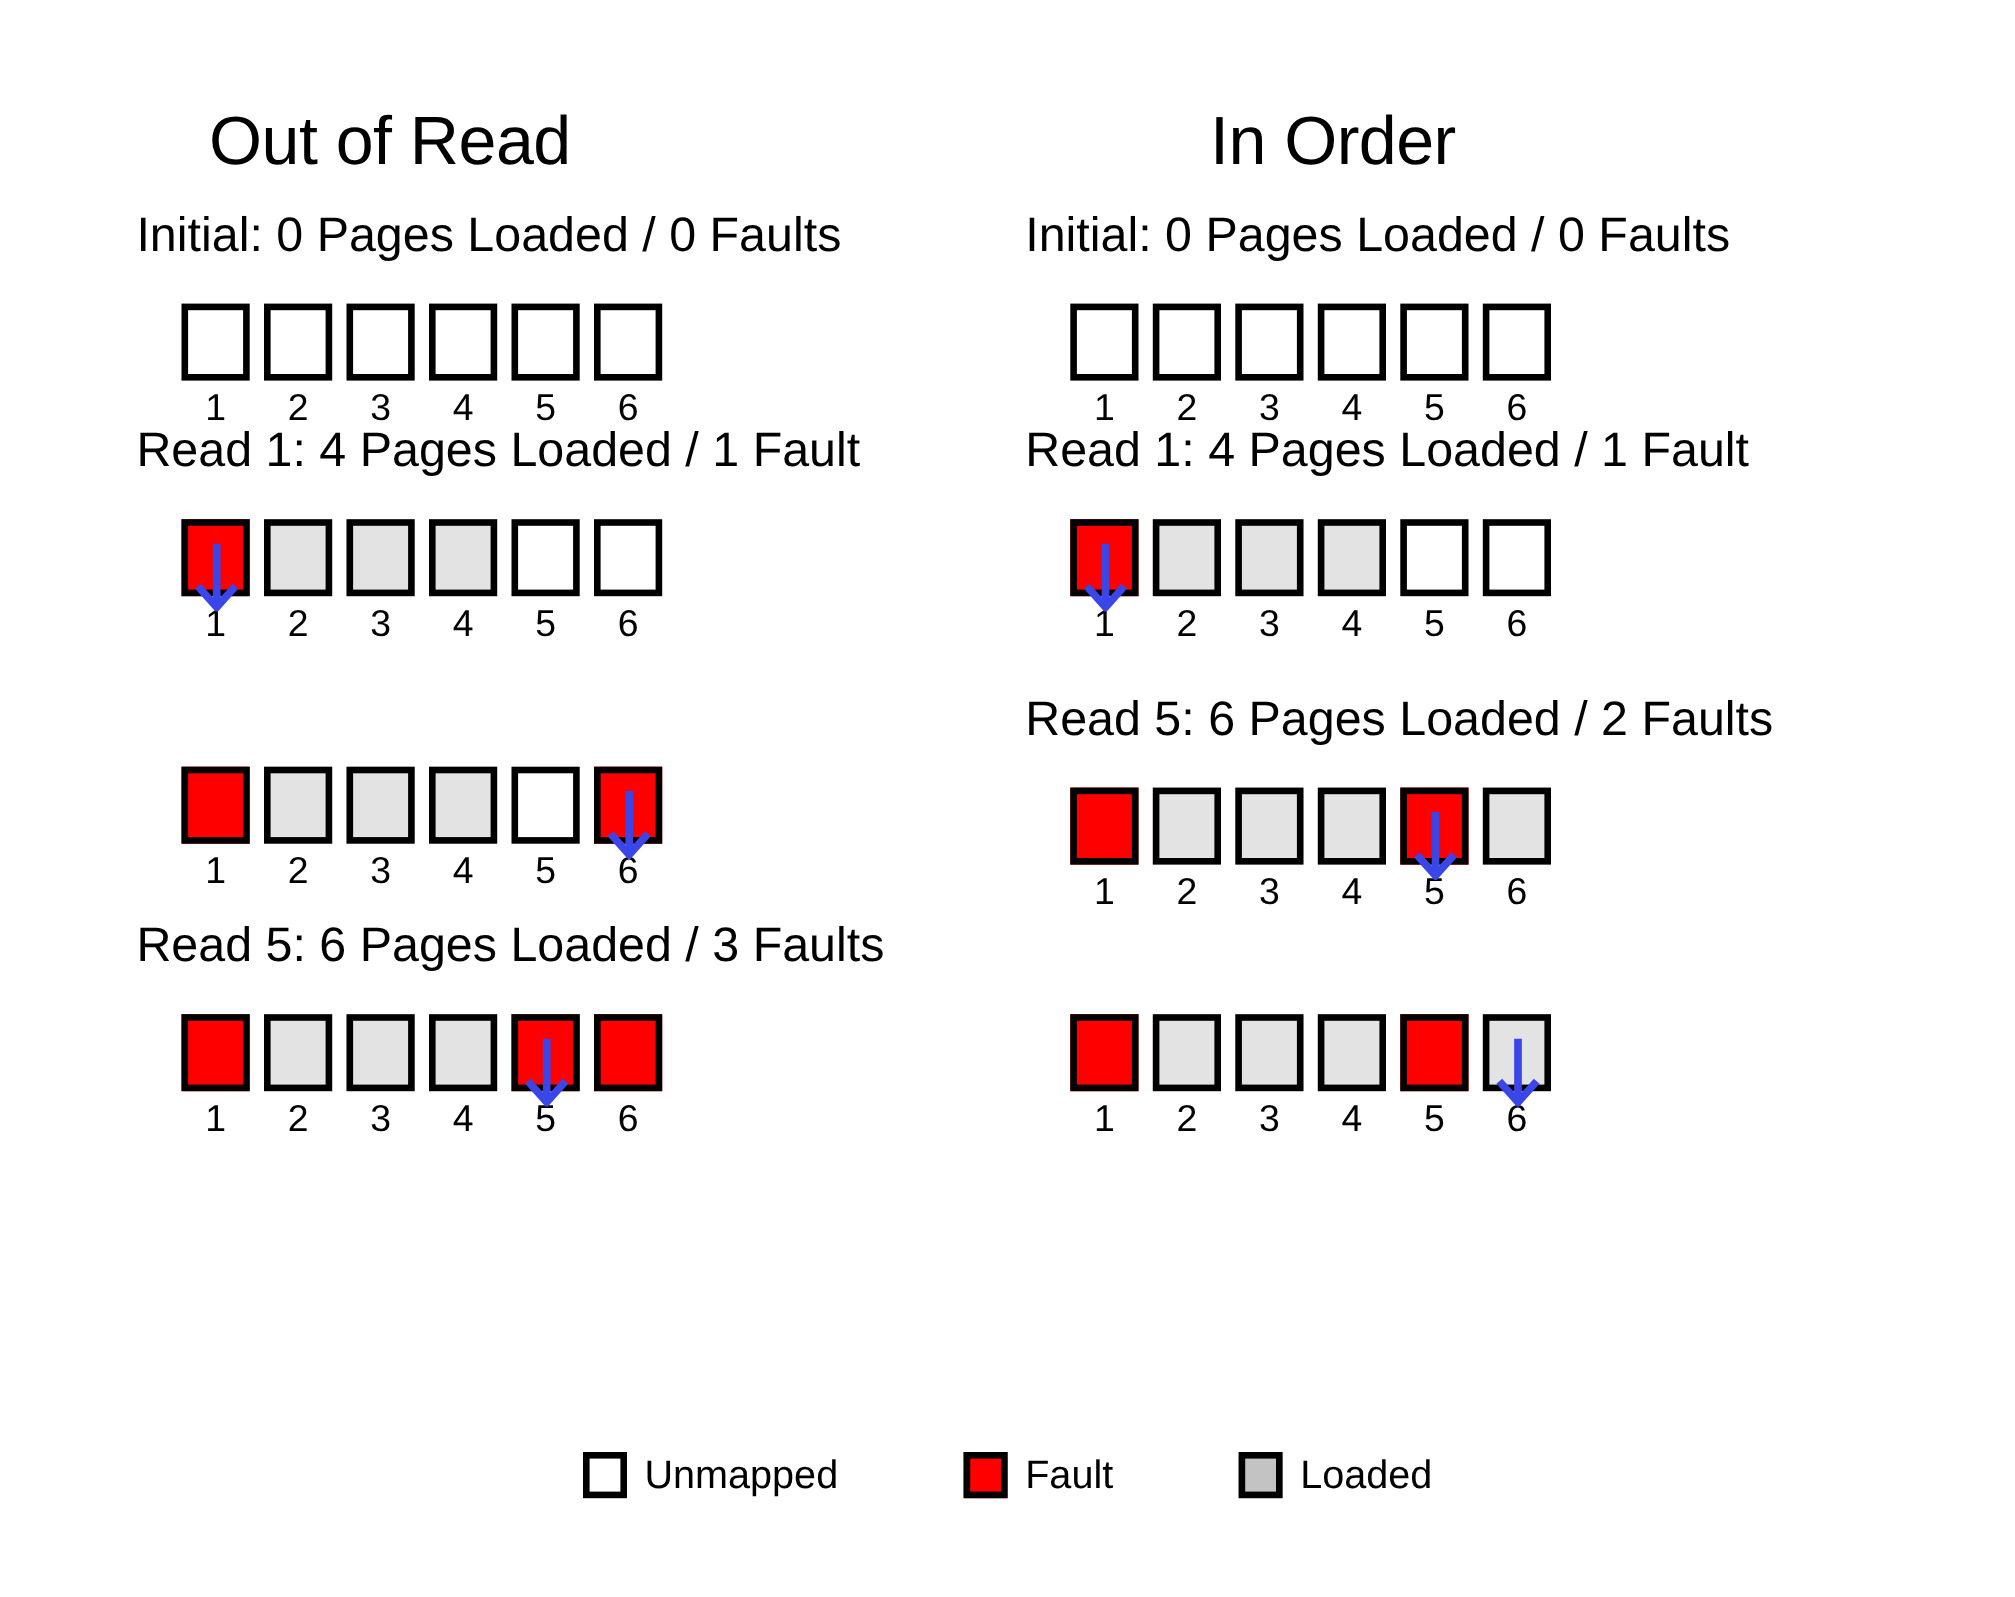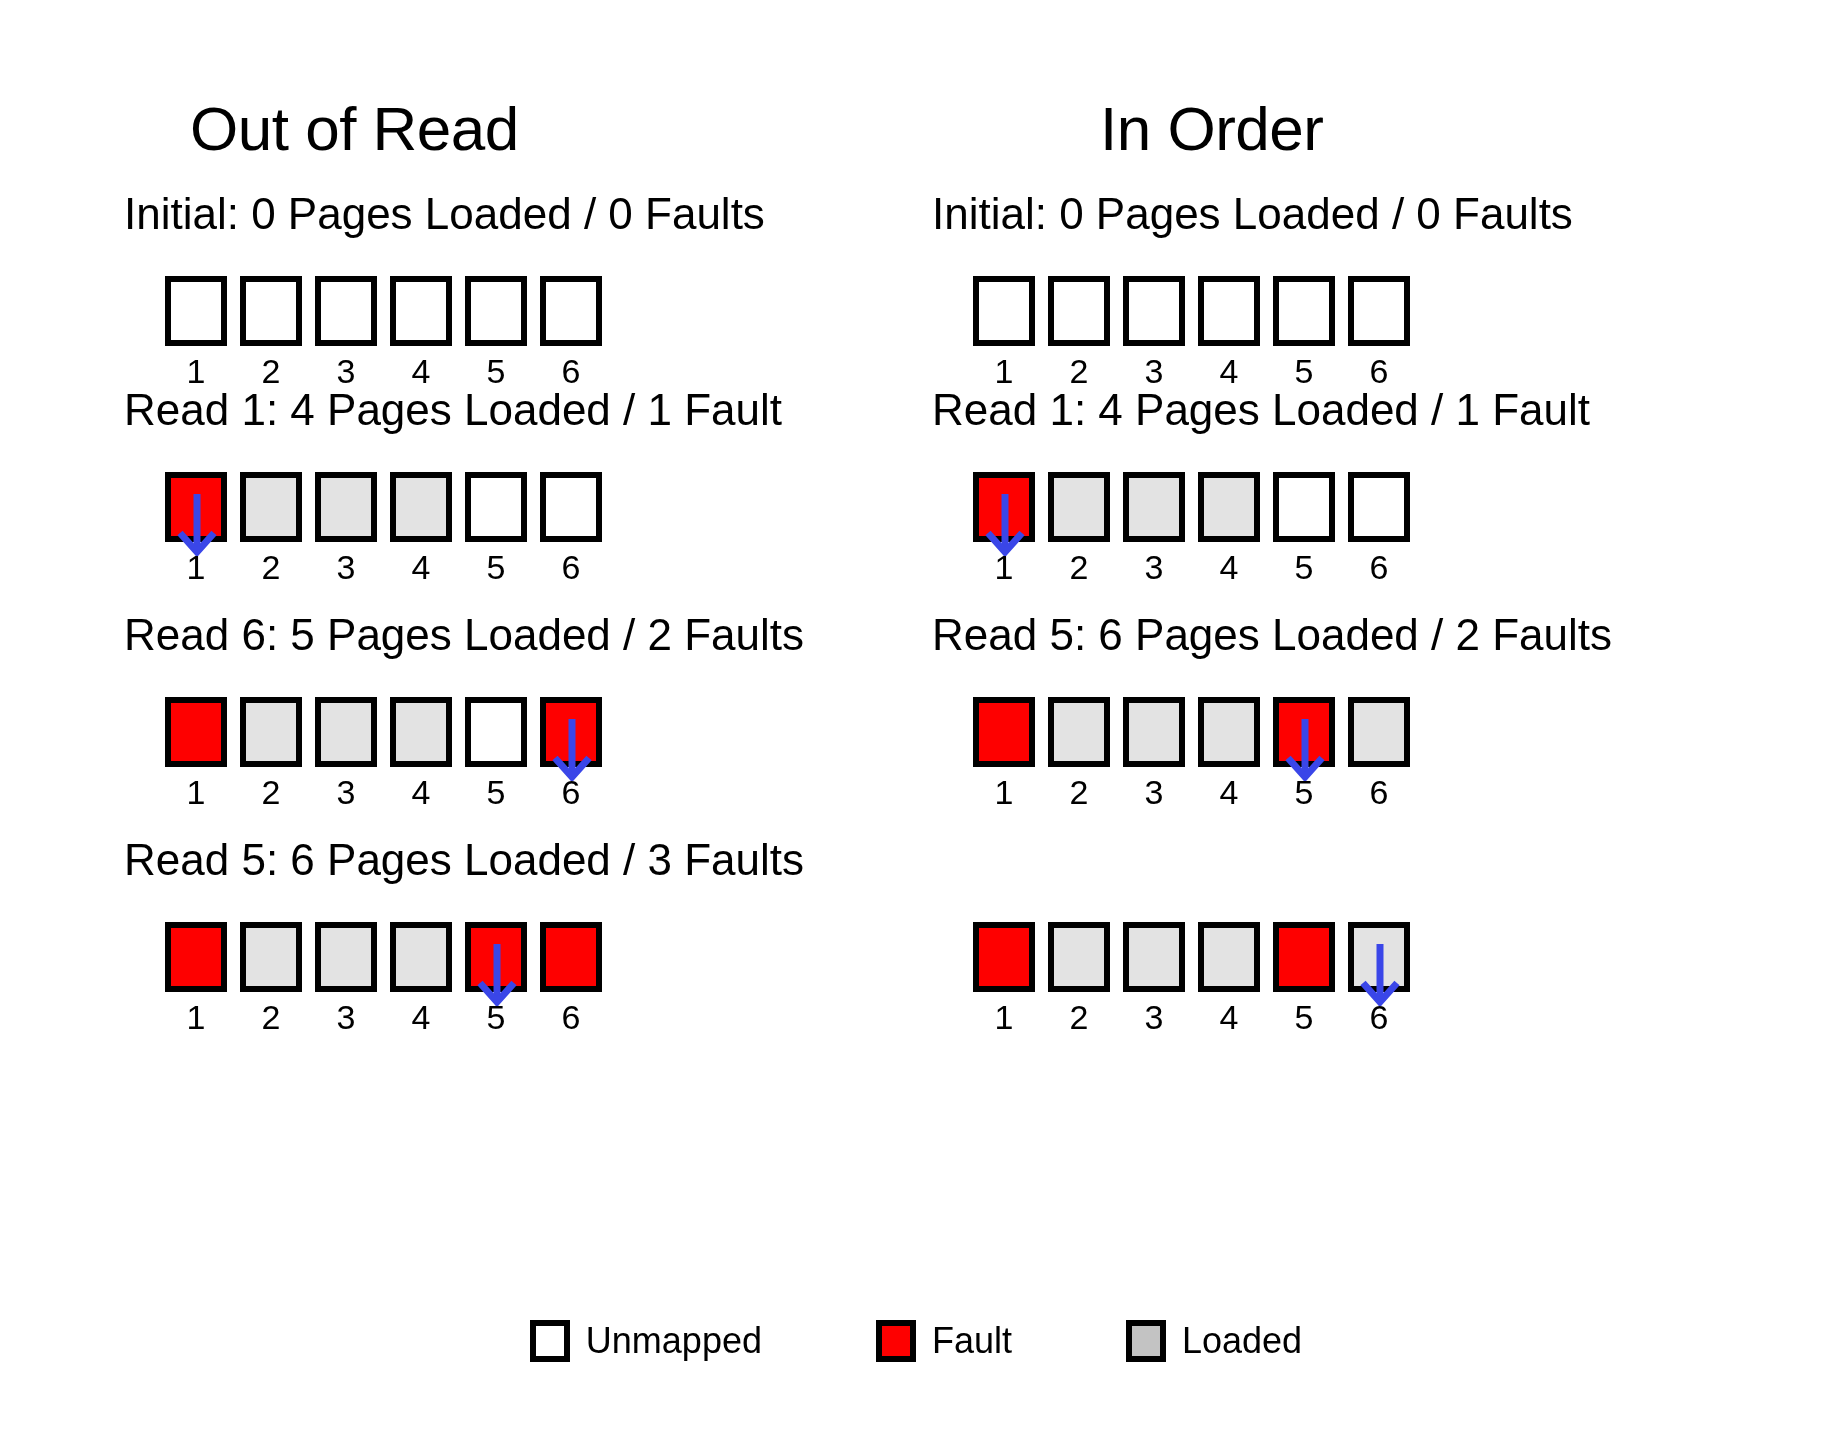--- a/index.html
+++ b/index.html
@@ -113,21 +113,20 @@
             <div class="cell-label" style="left: 372px;">6</div>
             <div class="arrow" style="left: 12px; top: 22px;">
               <svg width="40" height="62" viewBox="0 0 40 62">
                 <line x1="20" y1="0" x2="20" y2="56" stroke="#3A46E8" stroke-width="7"></line>
                 <path d="M3 39 L20 58 L37 39" fill="none" stroke="#3A46E8" stroke-width="7" stroke-linecap="butt"></path>
               </svg>
             </div>
           </div>
         </div>
         <div class="step" style="top: 613px;">
-          <div class="step-caption">Read 6: 5 Pages Loaded / 2 Faults</div>
           <div class="row" style="width: 443px;">
             <div class="cell fault" style="left: 0px;"></div>
             <div class="cell-label" style="left: -3px;">1</div>
             <div class="cell cached" style="left: 75px;"></div>
             <div class="cell-label" style="left: 72px;">2</div>
             <div class="cell cached" style="left: 150px;"></div>
             <div class="cell-label" style="left: 147px;">3</div>
             <div class="cell cached" style="left: 225px;"></div>
             <div class="cell-label" style="left: 222px;">4</div>
             <div class="cell unmapped" style="left: 300px;"></div>
@@ -204,21 +203,21 @@
             <div class="cell unmapped" style="left: 375px;"></div>
             <div class="cell-label" style="left: 372px;">6</div>
             <div class="arrow" style="left: 12px; top: 22px;">
               <svg width="40" height="62" viewBox="0 0 40 62">
                 <line x1="20" y1="0" x2="20" y2="56" stroke="#3A46E8" stroke-width="7"></line>
                 <path d="M3 39 L20 58 L37 39" fill="none" stroke="#3A46E8" stroke-width="7" stroke-linecap="butt"></path>
               </svg>
             </div>
           </div>
         </div>
-        <div class="step" style="top: 613px;">
+        <div class="step" style="top: 632px;">
           <div class="step-caption">Read 5: 6 Pages Loaded / 2 Faults</div>
           <div class="row" style="width: 443px;">
             <div class="cell fault" style="left: 0px;"></div>
             <div class="cell-label" style="left: -3px;">1</div>
             <div class="cell cached" style="left: 75px;"></div>
             <div class="cell-label" style="left: 72px;">2</div>
             <div class="cell cached" style="left: 150px;"></div>
             <div class="cell-label" style="left: 147px;">3</div>
             <div class="cell cached" style="left: 225px;"></div>
             <div class="cell-label" style="left: 222px;">4</div>

